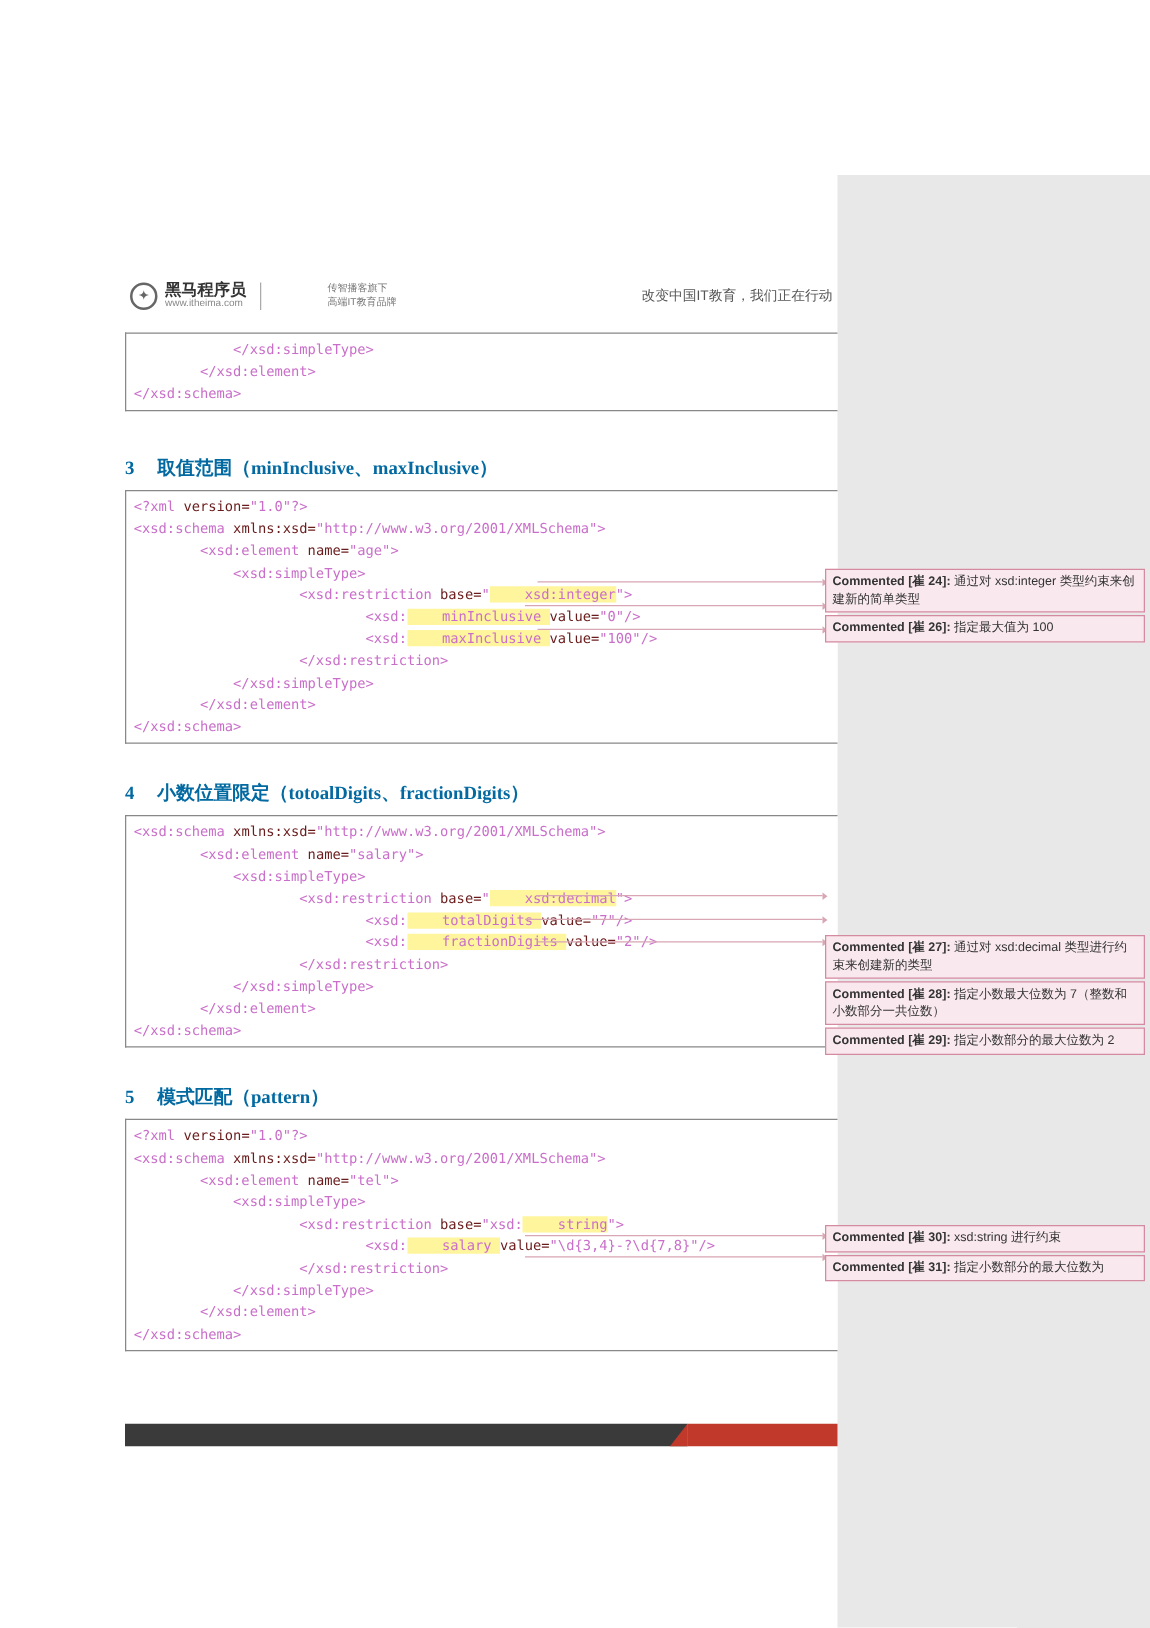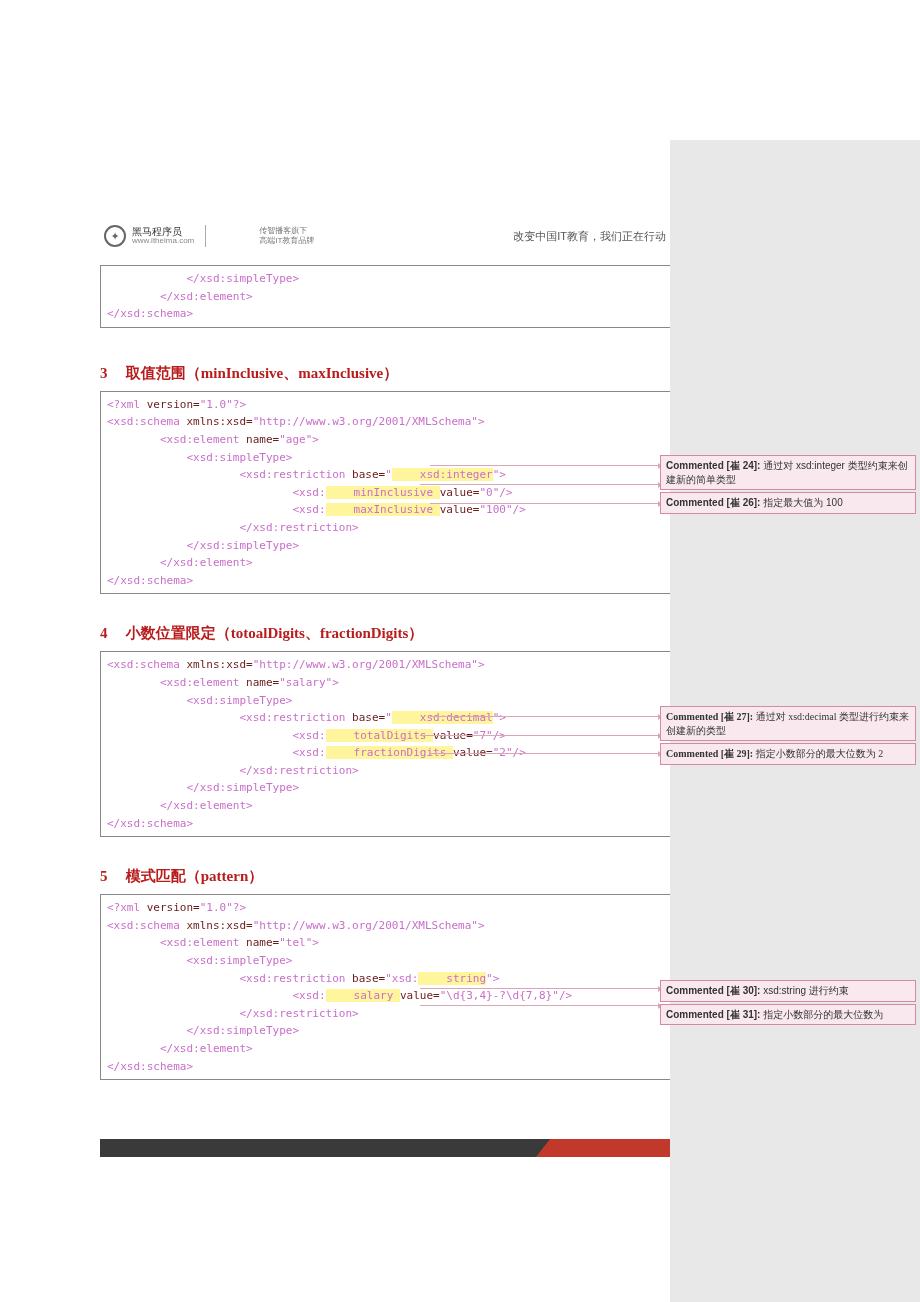--- a/index.html
+++ b/index.html
@@ -43,22 +43,22 @@
     width: 22px; height: 22px;
     border: 2px solid #666;
     border-radius: 50%;
     display: flex;
     align-items: center;
     justify-content: center;
     font-size: 11px;
     color: #666;
   }
   .logo-text-main {
-    font-size: 10px;
-    font-weight: normal;
+    font-size: 13px;
+    font-weight: bold;
     color: #333;
     line-height: 1.1;
   }
   .logo-text-sub {
     font-size: 8px;
     color: #888;
     line-height: 1.1;
   }
   .logo-divider {
     width: 1px;
@@ -89,21 +89,21 @@
   }
   .code-box.last { margin-bottom: 10px; }
   .code-box .line { white-space: pre; }
   .t-pink { color: #c96fc9; }
   .t-dk { color: #6a1b1b; }
   .hl-yellow { background: #fff59d; display: inline; position: relative; z-index: 2; padding-left: 28px; }
   .sect-head {
     font-family: "Times New Roman", "SimSun", serif;
     font-size: 15px;
     font-weight: bold;
-    color: #b91c1c;
+    color: #0369a1;
     margin-bottom: 8px;
   }
   .sect-head .num { display: inline-block; width: 22px; }
   .comment-group {
     position: absolute;
     left: 660px;
     width: 256px;
     z-index: 3;
   }
   .comment-box {
@@ -244,22 +244,23 @@
 <div class="lead-line" style="top:484px; left:420px; width:238px;"></div>
 <div class="lead-line" style="top:503px; left:430px; width:228px;"></div>
 <div class="comment-group" style="top:455px;">
   <div class="comment-box"><span class="cb-label">Commented [崔 24]:</span><span> 通过对 xsd:integer 类型约束来创建新的简单类型</span></div>
   <div class="comment-box"><span class="cb-label">Commented [崔 26]:</span><span> 指定最大值为 100</span></div>
 </div>
 
 <div class="lead-line" style="top:716px; left:430px; width:228px;"></div>
 <div class="lead-line" style="top:735px; left:420px; width:238px;"></div>
 <div class="lead-line" style="top:753px; left:430px; width:228px;"></div>
-<div class="comment-group" style="top:706px;font-family:Liberation Serif, serif;">
+<div class="comment-group" style="top:748px;">
   <div class="comment-box"><span class="cb-label">Commented [崔 27]:</span><span> 通过对 xsd:decimal 类型进行约束来创建新的类型</span></div>
+  <div class="comment-box"><span class="cb-label">Commented [崔 28]:</span><span> 指定小数最大位数为 7（整数和小数部分一共位数）</span></div>
   <div class="comment-box"><span class="cb-label">Commented [崔 29]:</span><span> 指定小数部分的最大位数为 2</span></div>
 </div>
 
 <div class="lead-line" style="top:988px; left:420px; width:238px;"></div>
 <div class="lead-line" style="top:1005px; left:420px; width:238px;"></div>
 <div class="comment-group" style="top:980px;">
   <div class="comment-box"><span class="cb-label">Commented [崔 30]:</span><span> xsd:string 进行约束</span></div>
   <div class="comment-box"><span class="cb-label">Commented [崔 31]:</span><span> 指定小数部分的最大位数为</span></div>
 </div>
 

